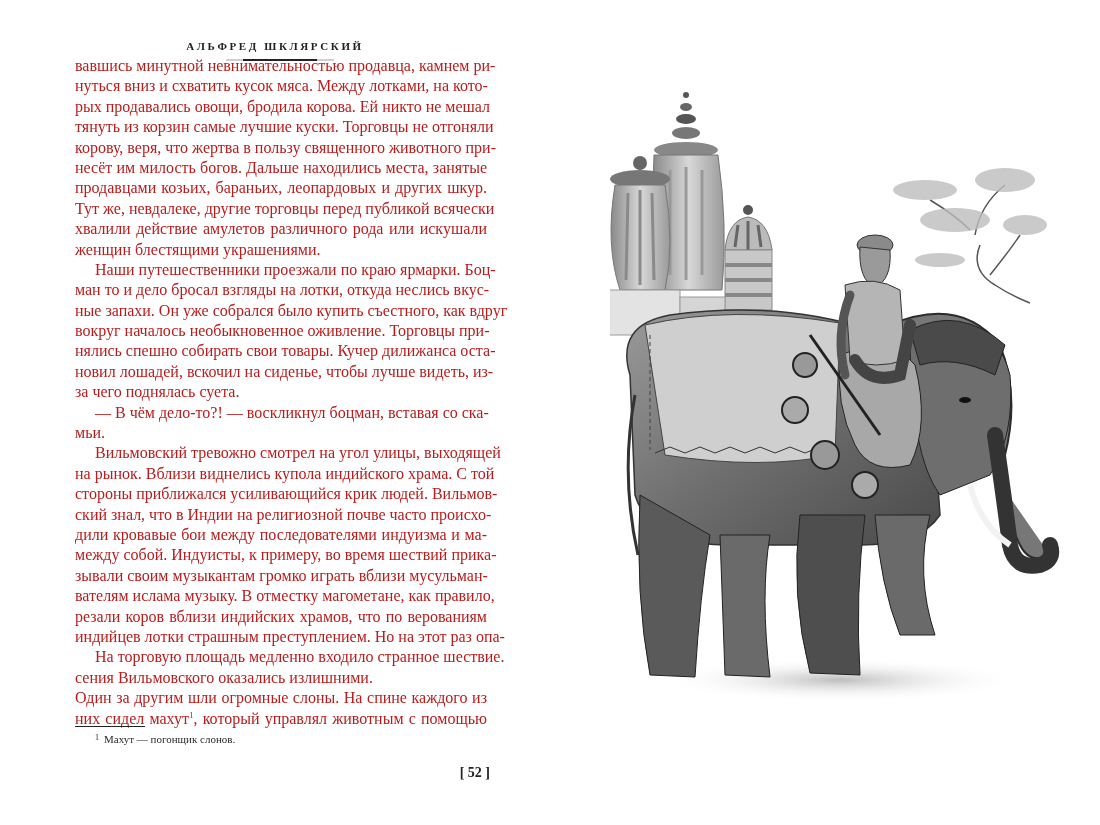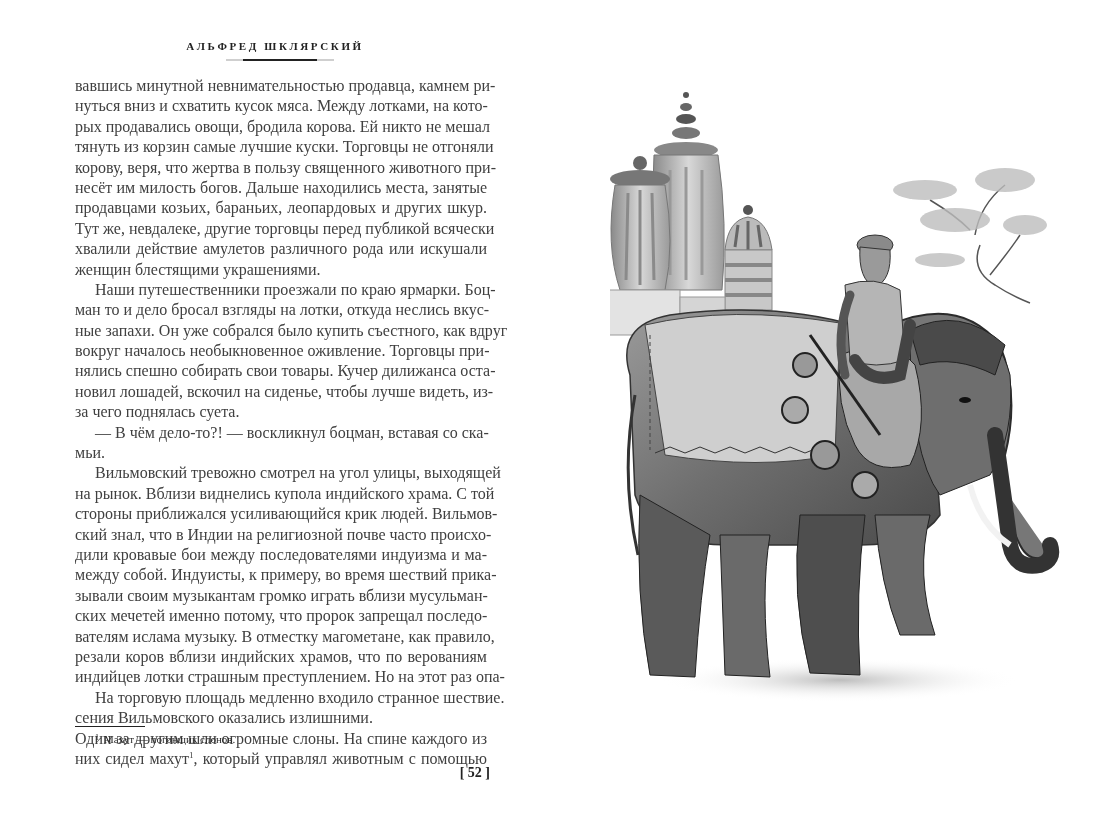--- a/index.html
+++ b/index.html
@@ -11,22 +11,22 @@
   .page-right { position: absolute; left: 550px; top: 0; width: 550px; height: 825px; }
 
   .running-head {
     position: absolute; left: 60px; top: 40px; width: 430px; text-align: center;
     font-size: 11px; font-weight: bold; letter-spacing: 2.6px; color: #222;
   }
   .head-rule { position: absolute; left: 226px; top: 59px; width: 108px; height: 2px; background: #cfcfcf; }
   .head-rule-dark { position: absolute; left: 243px; top: 58.5px; width: 74px; height: 2.5px; background: #222; }
 
   .body-text {
-    position: absolute; left: 75px; top: 76px; width: 412px;
-    font-size: 16px; line-height: 20.4px; color: #404040;
+    position: absolute; left: 75px; top: 56px; width: 412px;
+    font-size: 16px; line-height: 20.4px; color: #b91c1c;
   }
   .line { display: block; white-space: nowrap; text-align: justify; text-align-last: justify; height: 20.4px; }
   .line.last { text-align-last: left; }
   .line.indent { padding-left: 20px; }
   sup { font-size: 9px; line-height: 0; vertical-align: 6px; }
 
   .footnote-rule { position: absolute; left: 75px; top: 726px; width: 70px; height: 1px; background: #222; }
   .footnote {
     position: absolute; left: 95px; top: 733px; font-size: 11px; color: #2a2a2a;
   }
@@ -68,21 +68,20 @@
       <span class="line last">за чего поднялась суета.</span>
       <span class="line indent">— В чём дело-то?! — воскликнул боцман, вставая со ска-</span>
       <span class="line last">мьи.</span>
       <span class="line indent">Вильмовский тревожно смотрел на угол улицы, выходящей</span>
       <span class="line">на рынок. Вблизи виднелись купола индийского храма. С той</span>
       <span class="line">стороны приближался усиливающийся крик людей. Вильмов-</span>
       <span class="line">ский знал, что в Индии на религиозной почве часто происхо-</span>
       <span class="line">дили кровавые бои между последователями индуизма и ма-</span>
       <span class="line">между собой. Индуисты, к примеру, во время шествий прика-</span>
       <span class="line">зывали своим музыкантам громко играть вблизи мусульман-</span>
-      <span class="line">ских мечетей именно потому, что пророк запрещал последо-</span>
       <span class="line">вателям ислама музыку. В отместку магометане, как правило,</span>
       <span class="line">резали коров вблизи индийских храмов, что по верованиям</span>
       <span class="line">индийцев лотки страшным преступлением. Но на этот раз опа-</span>
       <span class="line indent">На торговую площадь медленно входило странное шествие.</span>
       <span class="line last">сения Вильмовского оказались излишними.</span>
       <span class="line">Один за другим шли огромные слоны. На спине каждого из</span>
       <span class="line"><span>них сидел махут</span><sup>1</sup><span>, который управлял животным с помощью</span></span>
     </div>
 
   <div class="footnote-rule"></div>

